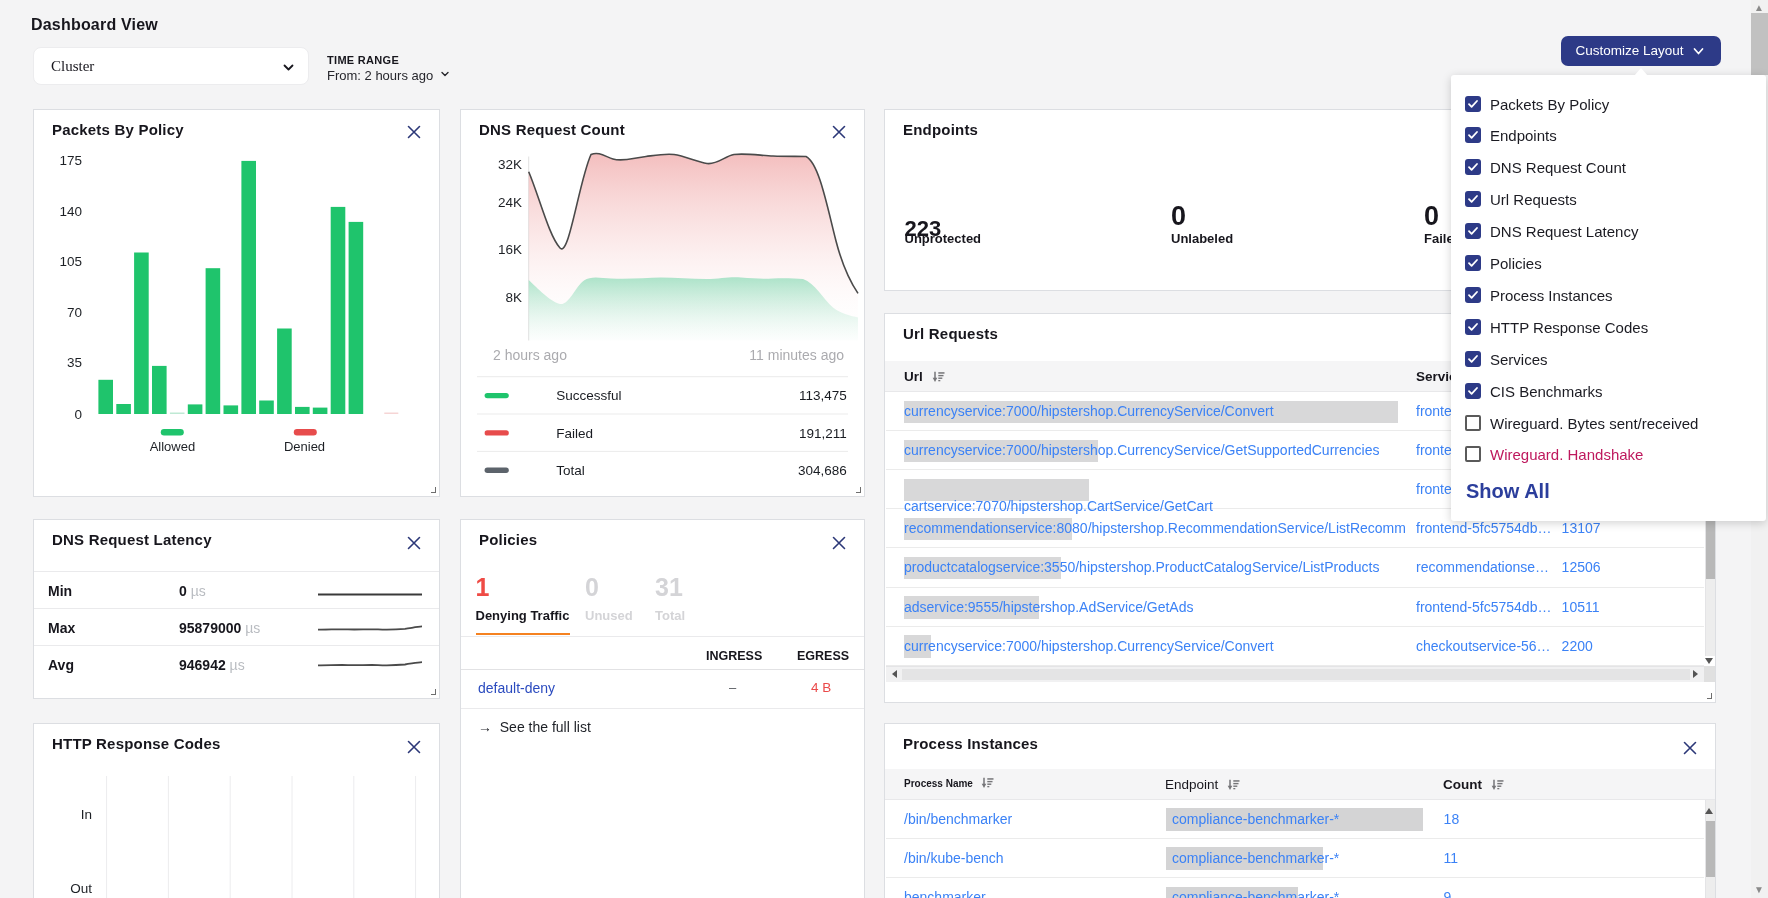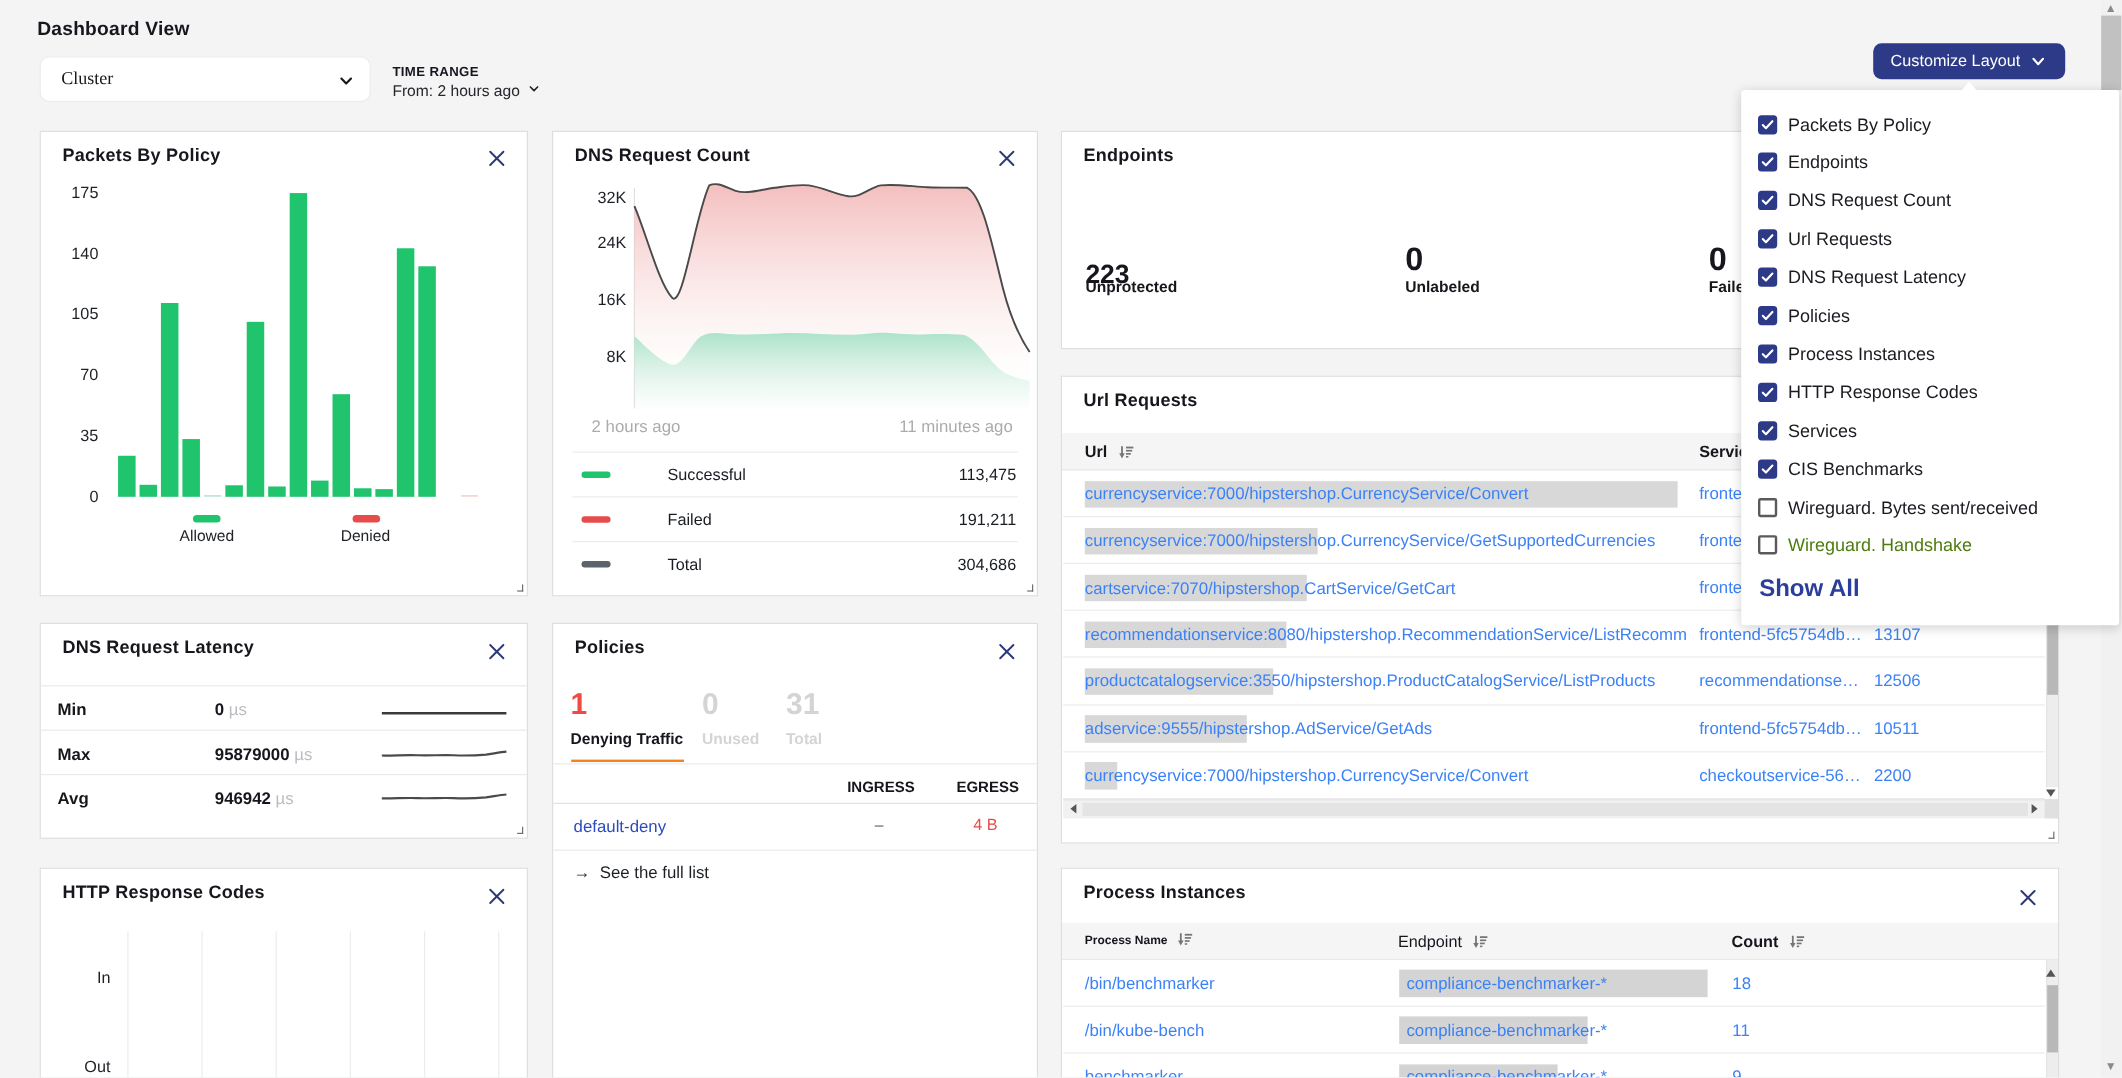--- a/index.html
+++ b/index.html
@@ -183,21 +183,21 @@
       <div class="abs" style="left:1px;top:116.6px;width:818px;border-top:1px solid #ebebeb;"></div>
       <div class="hl" style="left:19px;top:87px;width:494px;"></div>
       <div class="rowtext" style="left:19px;top:89.5px;">currencyservice:7000/hipstershop.CurrencyService/Convert</div>
       <div class="rowtext" style="left:531px;top:89.5px;">frontend-5fc5754db…</div>
       <div class="abs" style="left:1px;top:155.7px;width:818px;border-top:1px solid #ebebeb;"></div>
       <div class="hl" style="left:19px;top:126.1px;width:194px;"></div>
       <div class="rowtext" style="left:19px;top:128.6px;">currencyservice:7000/hipstershop.CurrencyService/GetSupportedCurrencies</div>
       <div class="rowtext" style="left:531px;top:128.6px;">frontend-5fc5754db…</div>
       <div class="abs" style="left:1px;top:194.79999999999998px;width:818px;border-top:1px solid #ebebeb;"></div>
       <div class="hl" style="left:19px;top:165.2px;width:184.5px;"></div>
-      <div class="rowtext" style="left:19px;top:168px;">cartservice:7070/hipstershop.CartService/GetCart</div>
+      <div class="rowtext" style="left:19px;top:184px;">cartservice:7070/hipstershop.CartService/GetCart</div>
       <div class="rowtext" style="left:531px;top:167.7px;">frontend-5fc5754db…</div>
       <div class="abs" style="left:1px;top:233.9px;width:818px;border-top:1px solid #ebebeb;"></div>
       <div class="hl" style="left:19px;top:204.3px;width:168px;"></div>
       <div class="rowtext" style="left:19px;top:206.8px;">recommendationservice:8080/hipstershop.RecommendationService/ListRecomm</div>
       <div class="rowtext" style="left:531px;top:206.8px;">frontend-5fc5754db…</div>
       <div class="rowtext" style="left:676.6px;top:206.8px;">13107</div>
       <div class="abs" style="left:1px;top:273px;width:818px;border-top:1px solid #ebebeb;"></div>
       <div class="hl" style="left:19px;top:243.4px;width:156.8px;"></div>
       <div class="rowtext" style="left:19px;top:245.9px;">productcatalogservice:3550/hipstershop.ProductCatalogService/ListProducts</div>
       <div class="rowtext" style="left:531px;top:245.9px;">recommendationse…</div>
@@ -407,15 +407,15 @@
     </svg>
     <div class="abs" style="left:1490px;top:350.7px;font-size:15px;color:#1b1b22;">Services</div>
     <div class="abs" style="left:1465px;top:382.59999999999997px;width:16px;height:16px;background:#2d3a87;border-radius:3px;"></div>
     <svg class="abs" style="left:1467px;top:384.59999999999997px;" width="12" height="12" viewBox="0 0 12 12">
       <path d="M2 6.2 L4.6 8.8 L10 3" fill="none" stroke="#fff" stroke-width="1.8" stroke-linecap="round" stroke-linejoin="round"></path>
     </svg>
     <div class="abs" style="left:1490px;top:382.59999999999997px;font-size:15px;color:#1b1b22;">CIS Benchmarks</div>
     <div class="abs" style="left:1465px;top:414.5px;width:16px;height:16px;background:#fff;border:2px solid #5a5a5a;border-radius:2px;"></div>
     <div class="abs" style="left:1490px;top:414.5px;font-size:15px;color:#1b1b22;">Wireguard. Bytes sent/received</div>
     <div class="abs" style="left:1465px;top:446.4px;width:16px;height:16px;background:#fff;border:2px solid #5a5a5a;border-radius:2px;"></div>
-    <div class="abs" style="left:1490px;top:446.4px;font-size:15px;color:#4d7c0f;">Wireguard. Handshake</div>
+    <div class="abs" style="left:1490px;top:446.4px;font-size:15px;color:#be185d;">Wireguard. Handshake</div>
   </div>
 <div class="abs" style="left:1466px;top:480px;font-size:20px;font-weight:bold;color:#2b3e9c;">Show All</div>
 
 </body></html>

